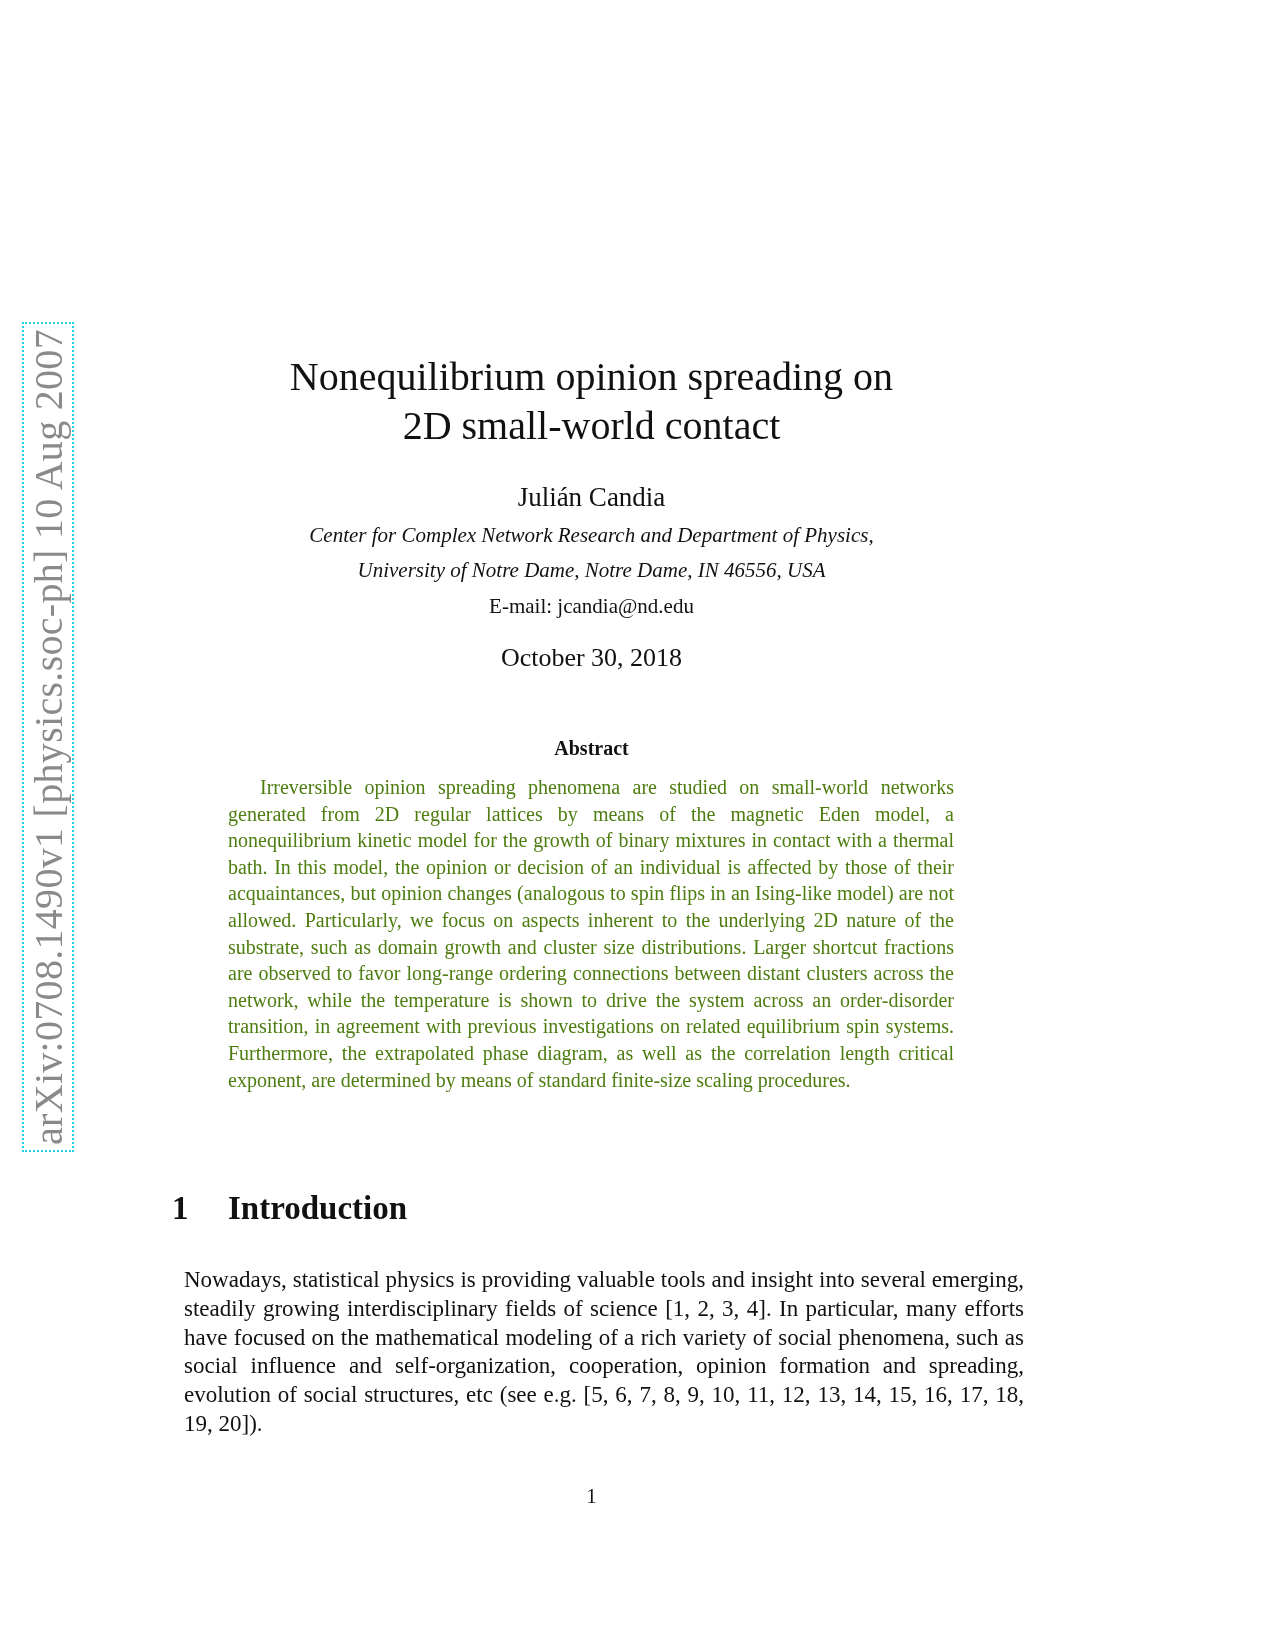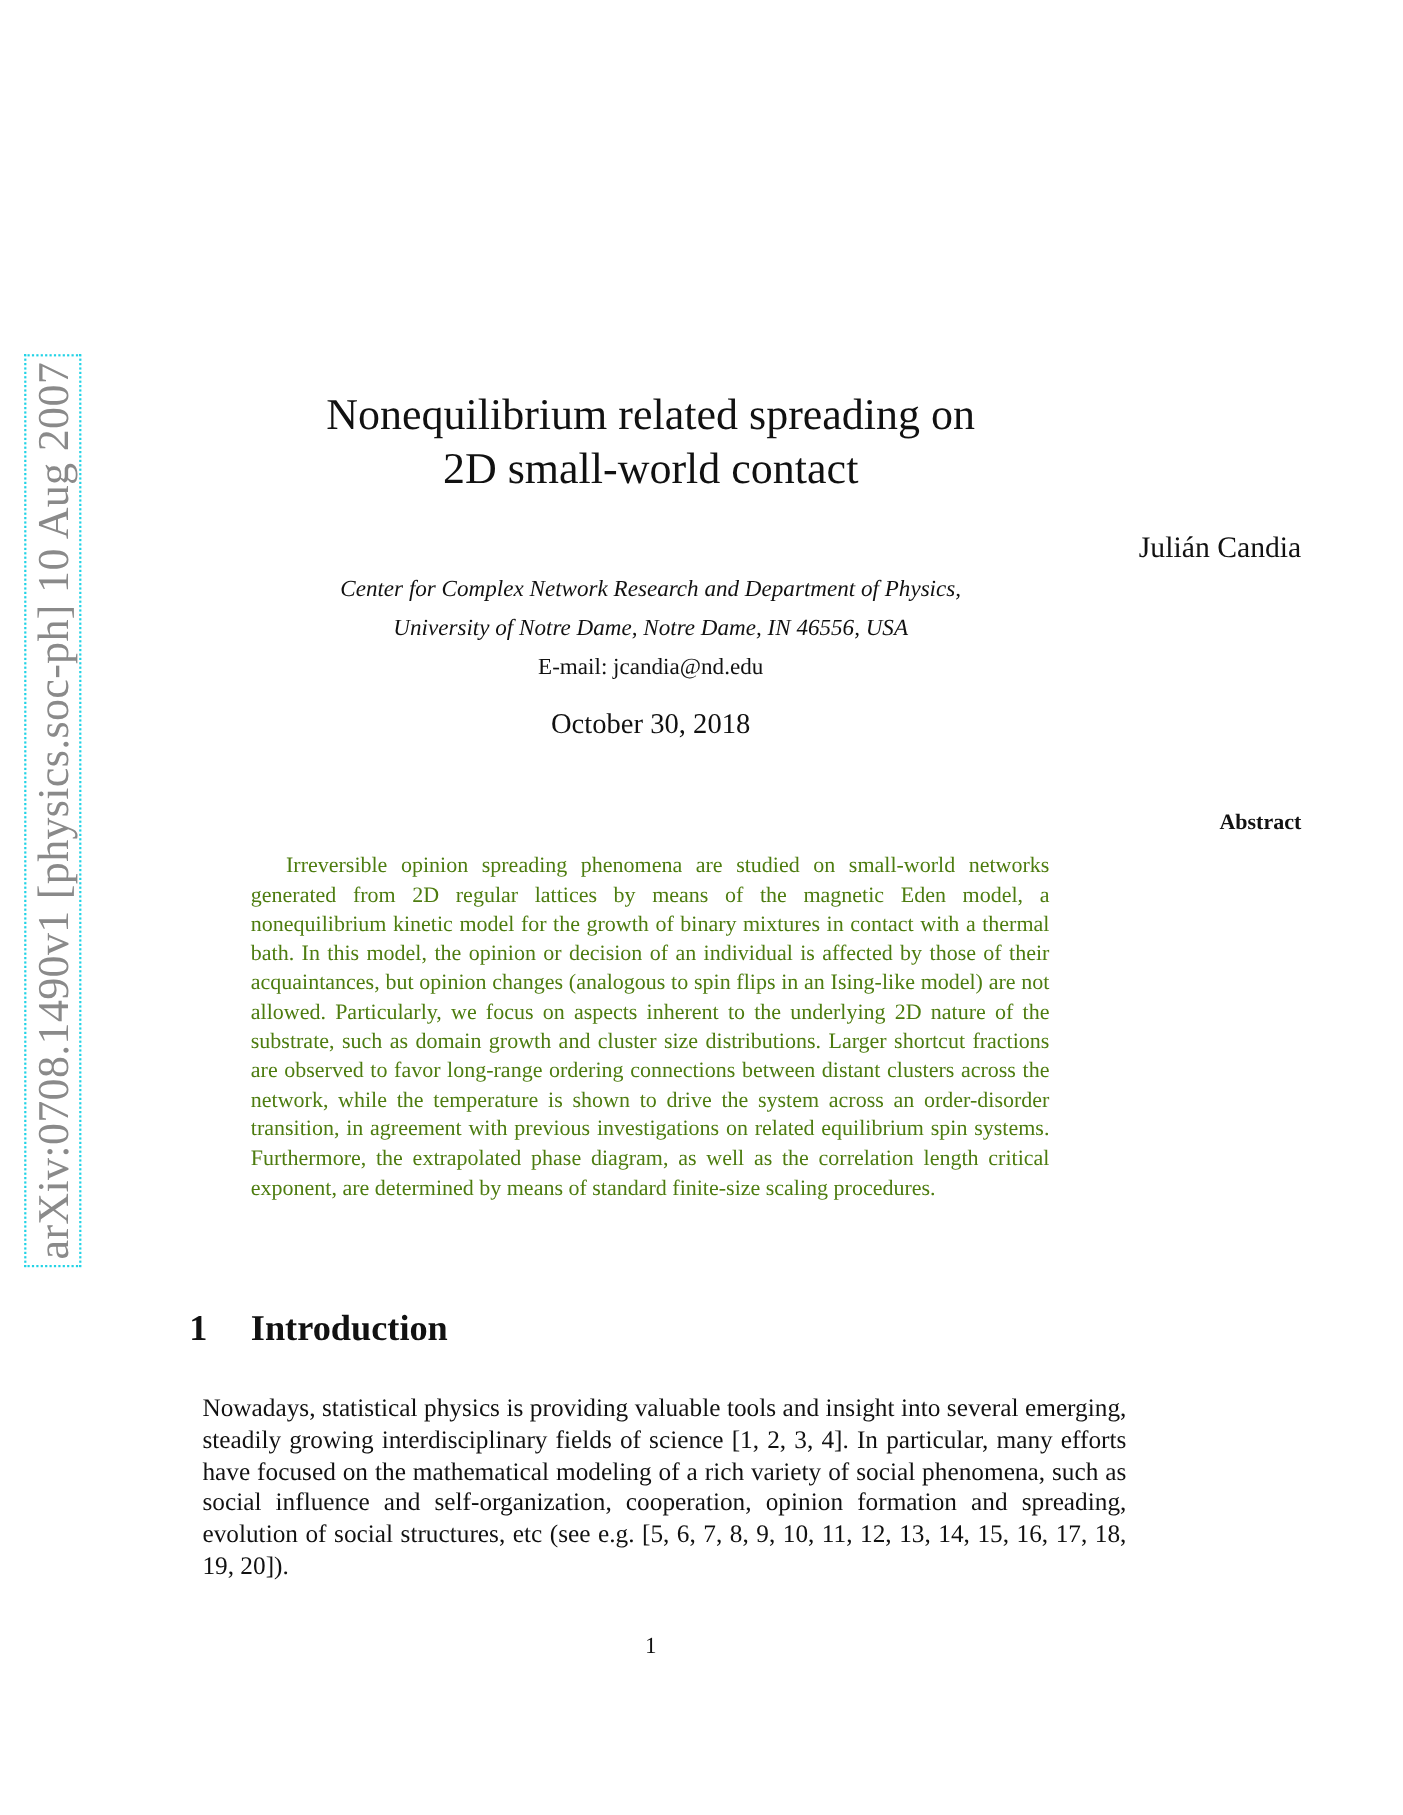--- a/index.html
+++ b/index.html
@@ -48,21 +48,21 @@
       line-height: 49px;
       font-weight: normal;
       margin: 0;
       color: #111;
     }
     .author {
       position: absolute;
       left: 0;
       width: 1183px;
       top: 482px;
-      text-align: right;
+      text-align: center;
       font-family: "Liberation Serif", serif;
       font-size: 27px;
       color: #111;
     }
     .affil {
       position: absolute;
       left: 0;
       width: 1183px;
       text-align: center;
       font-family: "Liberation Serif", serif;
@@ -90,21 +90,21 @@
       text-align: center;
       font-family: "Liberation Serif", serif;
       font-size: 26px;
       color: #111;
     }
     .abstract-heading {
       position: absolute;
       left: 0;
       width: 1183px;
       top: 737px;
-      text-align: right;
+      text-align: center;
       font-family: "Liberation Serif", serif;
       font-weight: bold;
       font-size: 20px;
       color: #111;
     }
     .abstract-body {
       position: absolute;
       left: 228px;
       width: 726px;
       top: 774px;
@@ -154,21 +154,21 @@
     }
   </style>
 </head>
 <body>
 
 <div class="arxiv-stamp">
   <div class="arxiv-stamp-text">arXiv:0708.1490v1  [physics.soc-ph]  10 Aug 2007</div>
 </div>
 
 <div class="title-block">
-  <h1 class="title">Nonequilibrium related spreading on</h1>
+  <h1 class="title">Nonequilibrium opinion spreading on</h1>
   <h1 class="title">2D small-world contact</h1>
 </div>
 
 <div class="author">Julián Candia</div>
 <div class="affil affil-1">Center for Complex Network Research and Department of Physics,</div>
 <div class="affil affil-2">University of Notre Dame, Notre Dame, IN 46556, USA</div>
 <div class="email">E-mail: jcandia@nd.edu</div>
 <div class="date">October 30, 2018</div>
 
 <div class="abstract-heading">Abstract</div>

